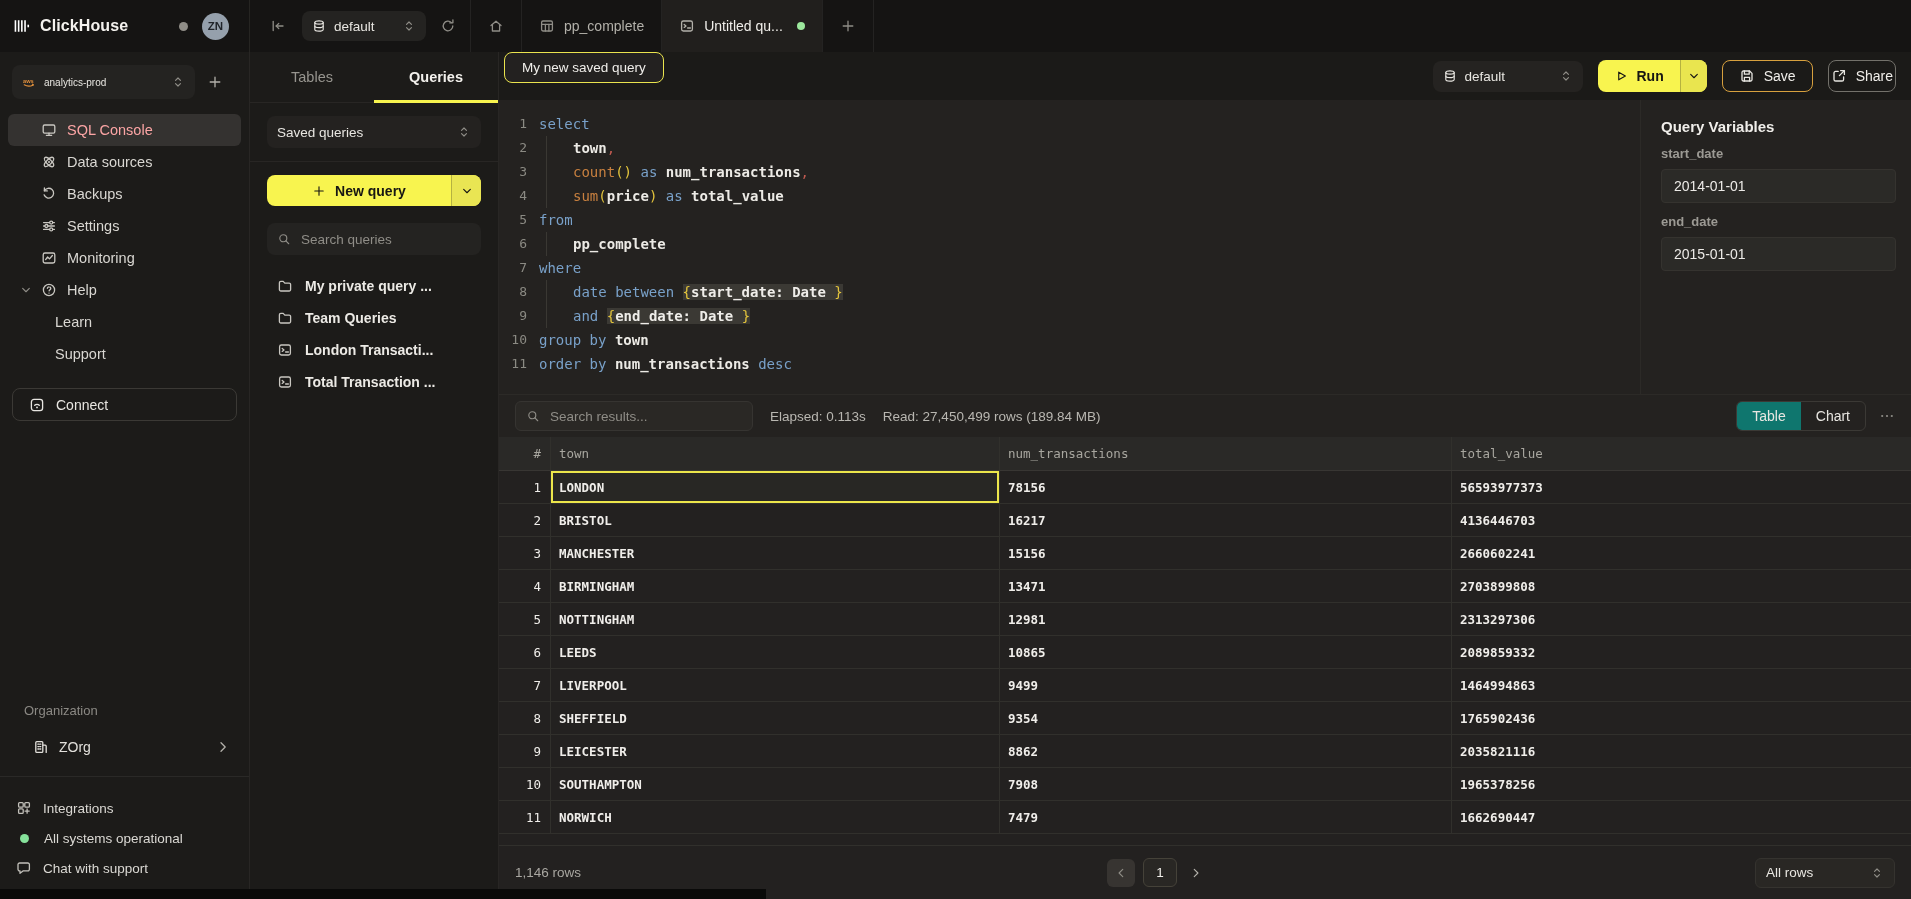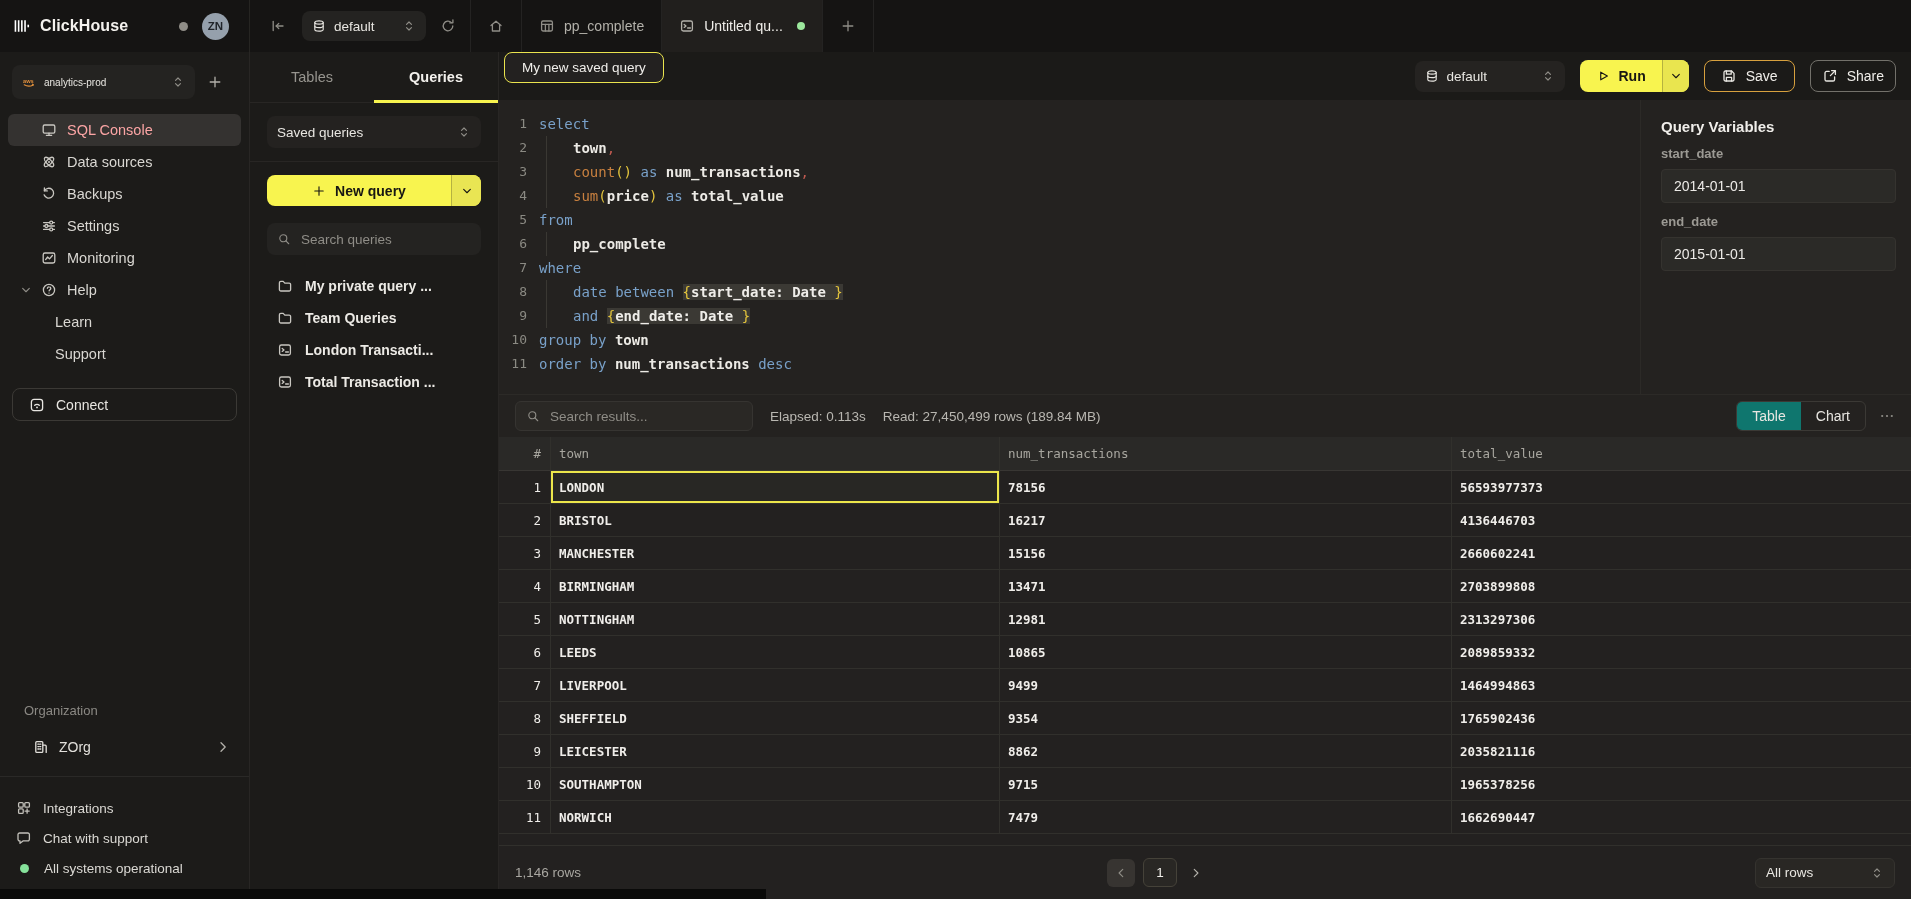--- a/index.html
+++ b/index.html
@@ -103,21 +103,21 @@
   .wt-right .select{height:31px;width:150px;background:#252321}
   .runbtn{height:32px;border-radius:8px;display:flex;overflow:hidden;cursor:pointer;background:#f8f44f;
           color:#171613;font-weight:700;font-size:14px}
   .run-main{display:flex;align-items:center;gap:9px;padding:15px 16px}
   .run-main .icon{color:#171613}
   .run-chev{width:27px;display:flex;align-items:center;justify-content:center;background:#e9e54f;
             border-left:1px solid rgba(45,45,20,.28);color:#171613}
   .savebtn{height:32px;border:1.5px solid #d7a03e;border-radius:8px;display:flex;align-items:center;
            gap:9px;padding:0 16px;font-size:14px;font-weight:500;color:#f0eeea;cursor:pointer}
   .sharebtn{height:32px;border:1px solid #73716b;border-radius:8px;display:flex;align-items:center;
-            gap:9px;padding:0 11px;font-size:14px;font-weight:500;color:#f0eeea;cursor:pointer}
+            gap:9px;padding:0 2px;font-size:14px;font-weight:500;color:#f0eeea;cursor:pointer}
   .savebtn .icon,.sharebtn .icon{color:#e8e6e1}
 
   
   .editor-row{height:295px;flex-shrink:0;display:flex;border-bottom:1px solid #2c2a27;background:#242220;min-width:0}
   .editor{flex:1;padding-top:12px;font-family:"DejaVu Sans Mono",monospace;font-size:14px;overflow:hidden;cursor:text}
   .code-line{display:flex;height:24px;line-height:24px}
   .ln{width:28px;text-align:right;color:#8b8a83;font-size:13px;flex-shrink:0}
   .lc{margin-left:12px;white-space:pre}
   .ig{display:inline-block;width:27px;margin-left:7px;height:24px;border-left:1px solid #3a3833;vertical-align:top}
   .tk-kw{color:#79a1c9}
@@ -403,30 +403,30 @@
               <svg viewBox="0 0 16 16" fill="none" stroke="currentColor" stroke-width="1.3" stroke-linecap="round" stroke-linejoin="round">
                 <rect x="2.6" y="2.6" width="4.6" height="4.6" rx="1"></rect>
                 <rect x="8.8" y="2.6" width="4.6" height="4.6" rx="1"></rect>
                 <rect x="2.6" y="8.8" width="4.6" height="4.6" rx="1"></rect>
                 <path d="M11.1 9v4.2M9 11.1h4.2"></path>
               </svg>
             </span>
     <span>Integrations</span>
   </div>
   <div class="foot-item">
-    <span class="icon ">
-              <svg viewBox="0 0 16 16" fill="none" stroke="currentColor" stroke-width="1.3" stroke-linecap="round" stroke-linejoin="round">
-                <path d="M13.4 9.3a1.6 1.6 0 0 1-1.6 1.6H7l-3 2.4v-2.4h-.4A1.6 1.6 0 0 1 2 9.3V4.6A1.6 1.6 0 0 1 3.6 3h8.2a1.6 1.6 0 0 1 1.6 1.6z"></path>
-              </svg>
-            </span>
-    <span>Chat with support</span>
-  </div>
-  <div class="foot-item">
     <span class="status-dot"></span>
     <span>All systems operational</span>
+  </div>
+  <div class="foot-item">
+    <span class="icon ">
+              <svg viewBox="0 0 16 16" fill="none" stroke="currentColor" stroke-width="1.3" stroke-linecap="round" stroke-linejoin="round">
+                <path d="M13.4 9.3a1.6 1.6 0 0 1-1.6 1.6H7l-3 2.4v-2.4h-.4A1.6 1.6 0 0 1 2 9.3V4.6A1.6 1.6 0 0 1 3.6 3h8.2a1.6 1.6 0 0 1 1.6 1.6z"></path>
+              </svg>
+            </span>
+    <span>Chat with support</span>
   </div>
         </div>
     </aside>
 
     <section class="qcol">
       <div class="qtabs">
         <div class="qtab">Tables</div>
         <div class="qtab active">Queries</div>
       </div>
       <div class="qbody">
@@ -712,21 +712,21 @@
   </div>
   <div class="tr">
     <div class="td c0">9</div>
     <div class="td c1 ">LEICESTER</div>
     <div class="td c2 ">8862</div>
     <div class="td c3 ">2035821116</div>
   </div>
   <div class="tr">
     <div class="td c0">10</div>
     <div class="td c1 ">SOUTHAMPTON</div>
-    <div class="td c2 ">9715</div>
+    <div class="td c2 ">7908</div>
     <div class="td c3 ">1965378256</div>
   </div>
   <div class="tr">
     <div class="td c0">11</div>
     <div class="td c1 ">NORWICH</div>
     <div class="td c2 ">7479</div>
     <div class="td c3 ">1662690447</div>
   </div>
           </div>
         <div class="rfooter">

